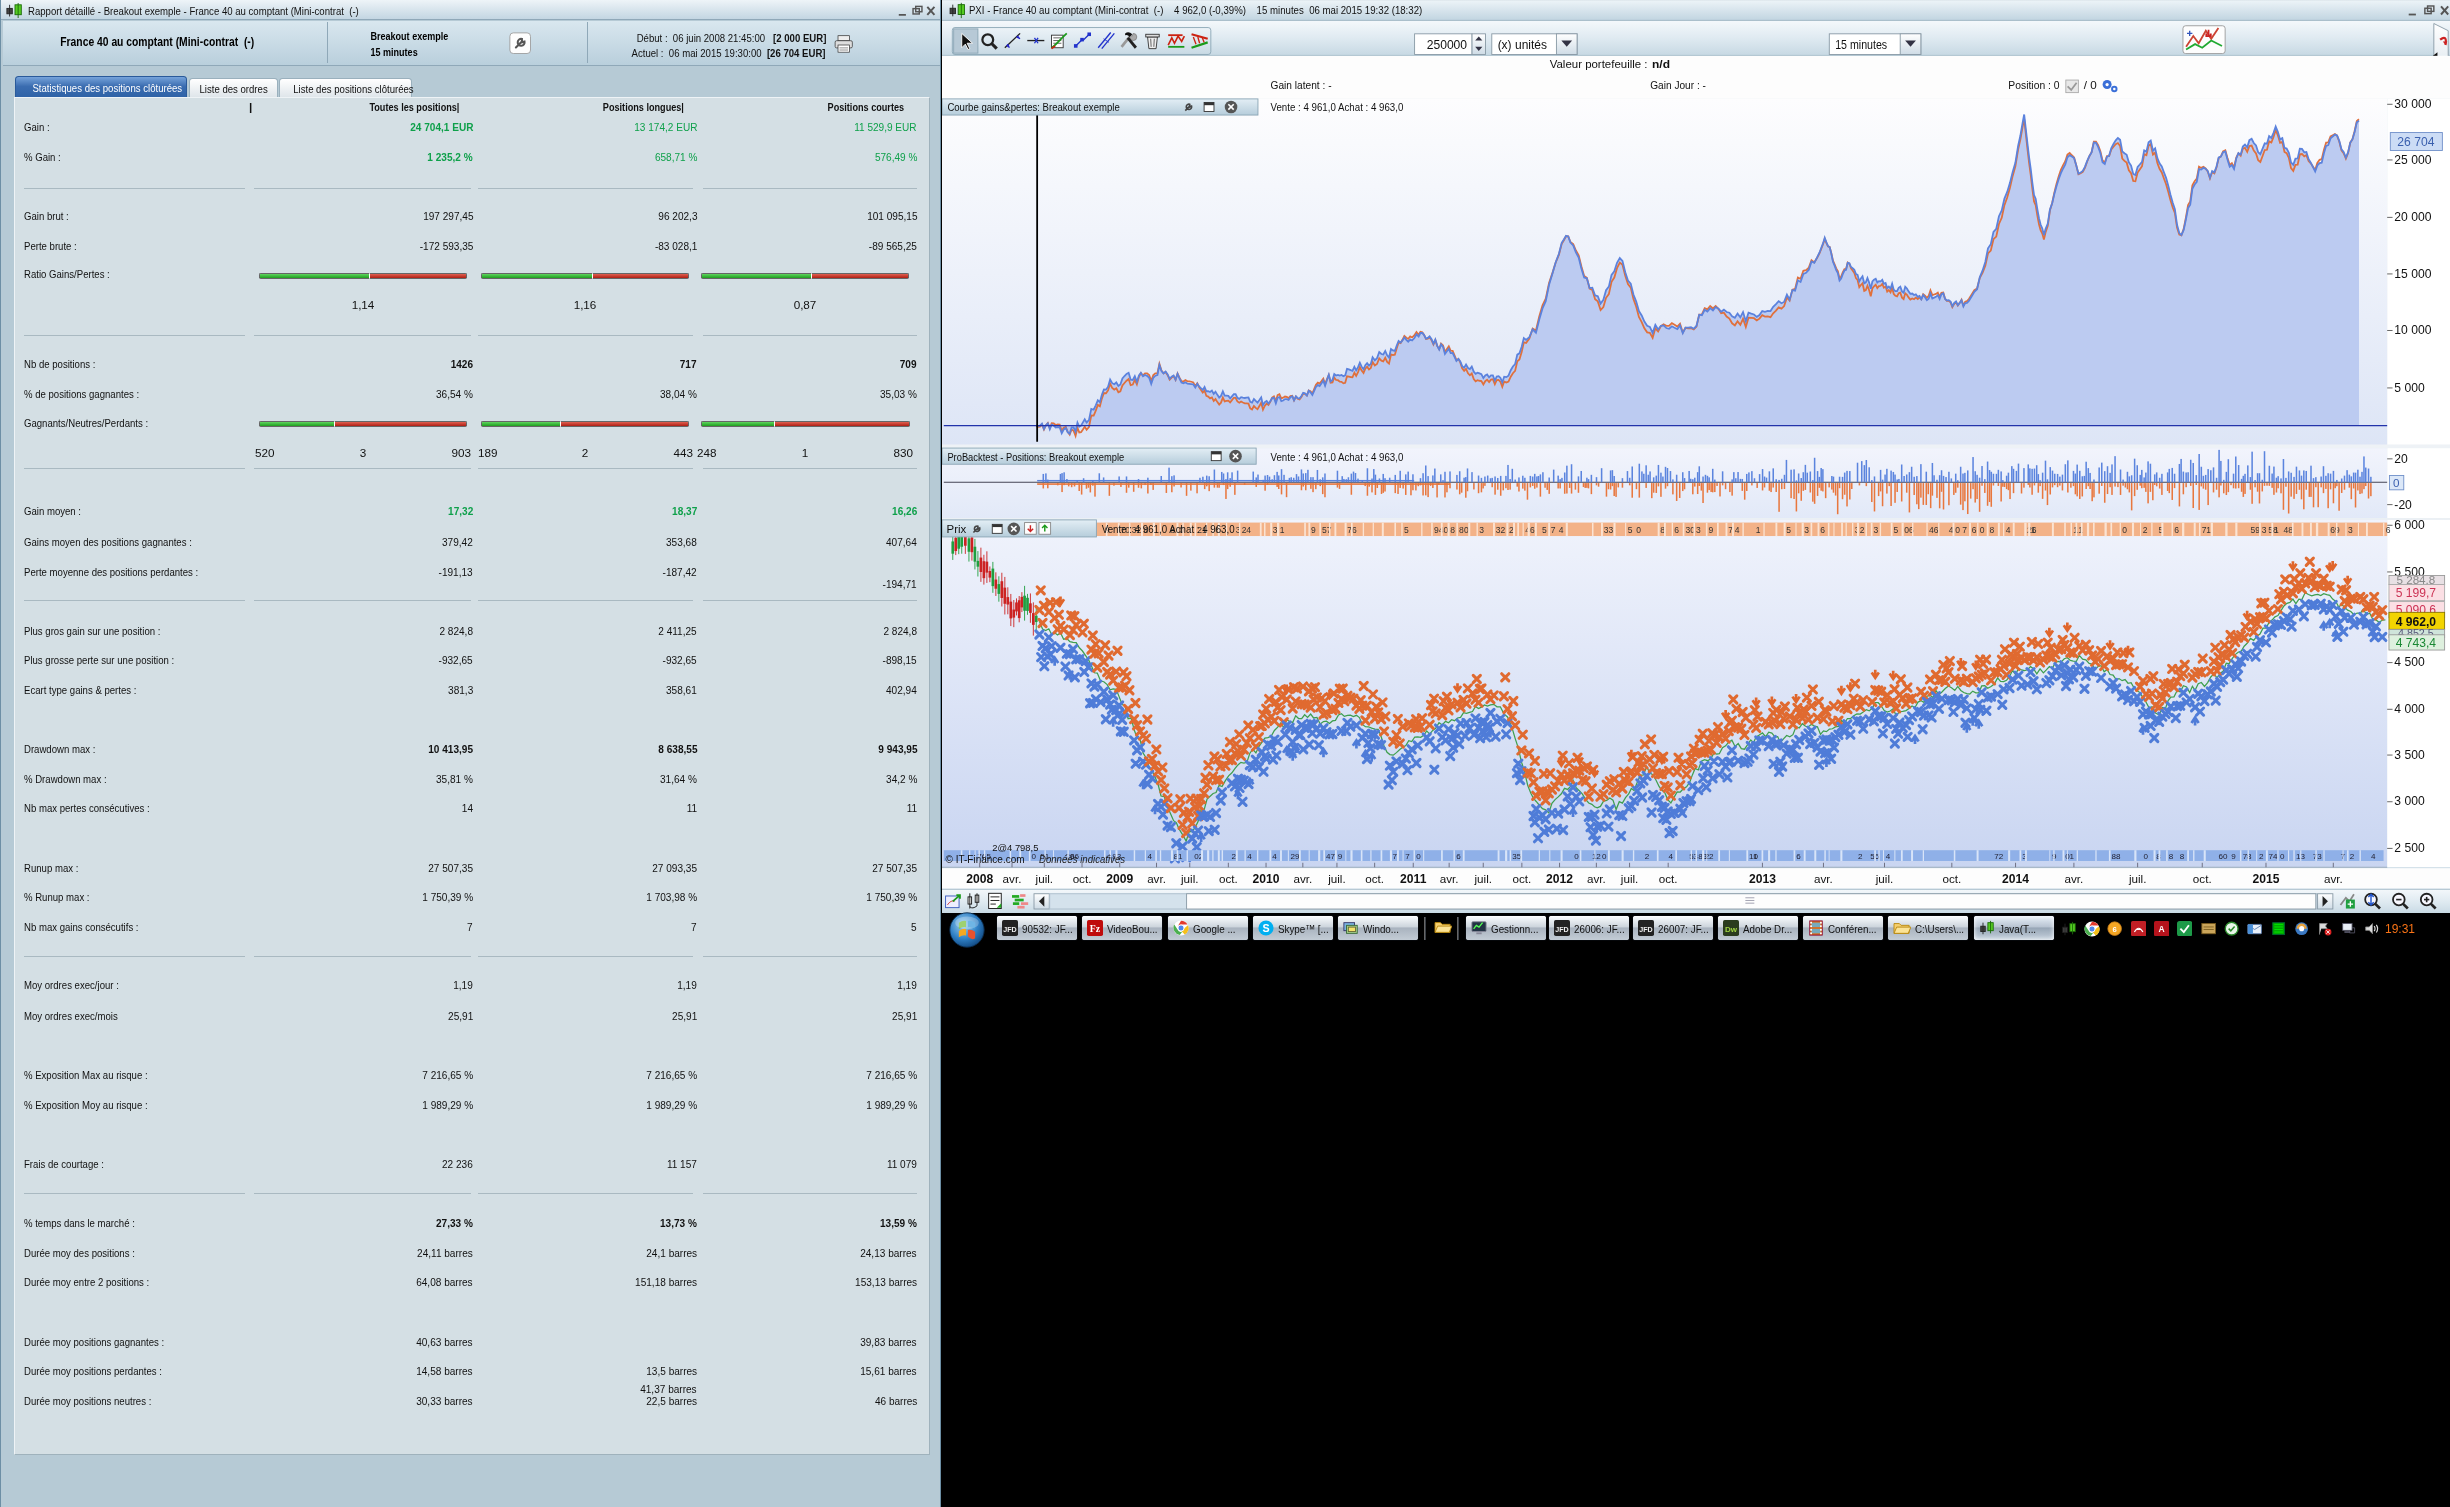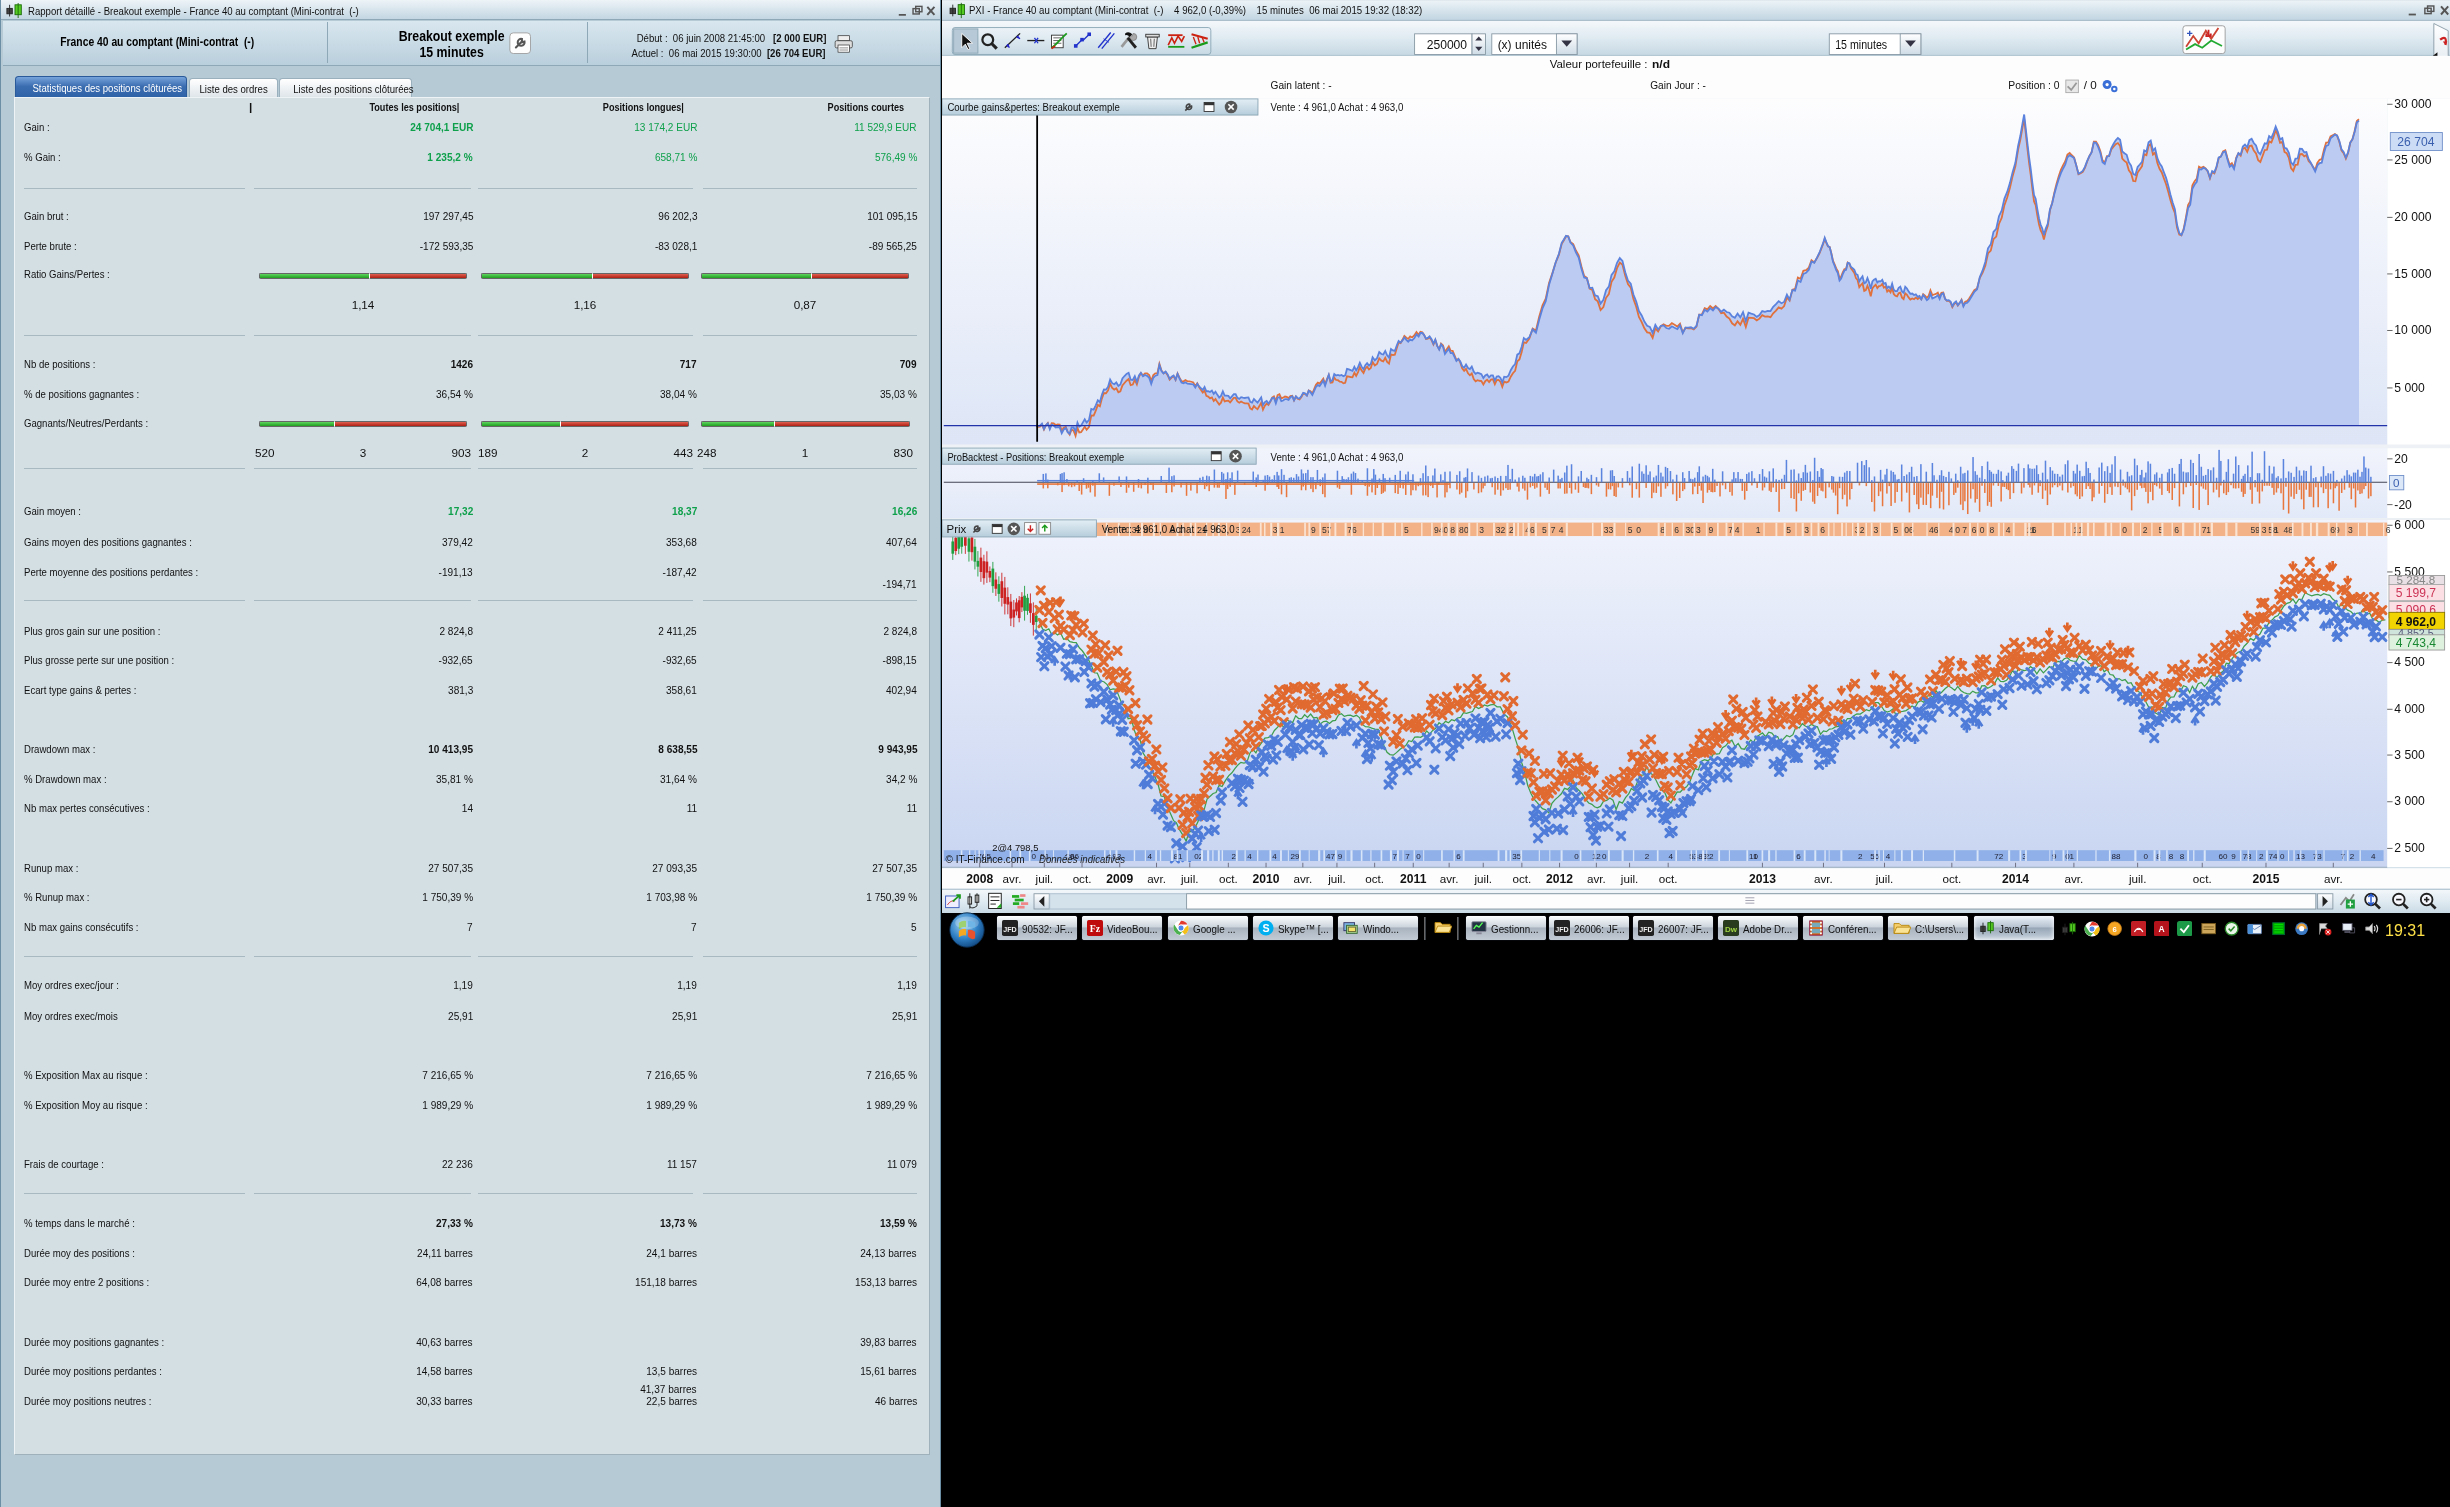--- a/index.html
+++ b/index.html
@@ -30,21 +30,21 @@
     <div class="abs" style="left:896px;top:4.5px;width:41px;height:12.6px"><svg width="41" height="12.6" viewBox="0 0 46 14">
         <line x1="2" y1="11" x2="10" y2="11" stroke="#555" stroke-width="2"></line>
         <rect x="18" y="4" width="7" height="6" fill="none" stroke="#555" stroke-width="1.6"></rect>
         <rect x="21" y="1.5" width="7" height="6" fill="none" stroke="#555" stroke-width="1.6"></rect>
         <path d="M34 2 L42 11 M42 2 L34 11" stroke="#555" stroke-width="2.2"></path>
       </svg></div>
     <div class="abs" style="left:1.8px;top:20.6px;width:937px;height:45px;background:linear-gradient(#d9e7ef,#b9cfdc);border-bottom:0.9px solid #8fa8b8"></div>
     <div class="abs" style="left:326px;top:22.4px;width:0.9px;height:41px;background:#8fa8b8"></div>
     <div class="abs" style="left:586px;top:22.4px;width:0.9px;height:41px;background:#8fa8b8"></div>
     <div class="abs" style="left:21.5px;top:35px;width:269px;text-align:center;font-size:12.6px;font-weight:bold"><span class="sxc">France 40 au comptant (Mini-contrat&nbsp; (-)</span></div>
-    <div class="abs" style="left:361px;top:28px;width:179px;text-align:center;font-size:15px;font-weight:bold;line-height:16px"><span class="sxc">Breakout exemple<br>15 minutes</span></div>
+    <div class="abs" style="left:361px;top:28px;width:179px;font-size:11px;font-weight:bold;line-height:16px"><span class="sxc">Breakout exemple<br>15 minutes</span></div>
     <svg class="abs" style="left:508px;top:32px" width="22.4" height="22.4" viewBox="0 0 26 26">
       <rect x="1" y="1" width="24" height="24" rx="4" fill="#fdfdfd" stroke="#9a9a9a"></rect>
       <path d="M8 18 L15 11 M15 8 a4 4 0 1 0 3 3 l-3 1 z" stroke="#555" stroke-width="2.4" fill="none" stroke-linecap="round"></path>
     </svg>
     <div class="abs t13" style="left:556px;top:30.5px;width:269px;text-align:right"><span class="sxr">Début :&nbsp;&nbsp;06 juin 2008 21:45:00&nbsp;&nbsp;&nbsp;<b>[2 000 EUR]</b></span></div>
     <div class="abs t13" style="left:556px;top:46px;width:269px;text-align:right"><span class="sxr">Actuel :&nbsp;&nbsp;06 mai 2015 19:30:00&nbsp;&nbsp;<b>[26 704 EUR]</b></span></div>
     <svg class="abs" style="left:832px;top:34px" width="21.5" height="20.6" viewBox="0 0 30 28">
       <rect x="7" y="2" width="16" height="7" fill="#eee" stroke="#333"></rect>
       <rect x="3" y="9" width="24" height="10" rx="2" fill="#ddd" stroke="#333"></rect>
       <rect x="7" y="15" width="16" height="10" fill="#fff" stroke="#333"></rect>
@@ -3166,13 +3166,13 @@
     </svg></div>
 <div class="abs" style="left:2341px;top:921px"><svg width="15.3" height="15.3" viewBox="0 0 18 18">
       <rect x="2" y="3" width="11" height="8" fill="#e8eef5" stroke="#556"></rect>
       <rect x="4" y="12" width="7" height="2" fill="#556"></rect>
       <path d="M13 8 h3 v6 h-6 v-2" fill="none" stroke="#556"></path>
     </svg></div>
 <div class="abs" style="left:2364px;top:921px"><svg width="15.3" height="15.3" viewBox="0 0 18 18">
       <path d="M2 7 v4 h4 l4 4 V3 L6 7 Z" fill="#ddd" stroke="#888"></path>
       <path d="M12 6 q2 3 0 6 M14.5 4.5 q3 4.5 0 9" stroke="#ddd" fill="none" stroke-width="1.4"></path>
     </svg></div>
-<div class="abs" style="left:2385px;top:922px;color:#fde047;font-size:16px">19:31</div>
+<div class="abs" style="left:2385px;top:922px;color:#f97316;font-size:12px">19:31</div>
 
 </body></html>

